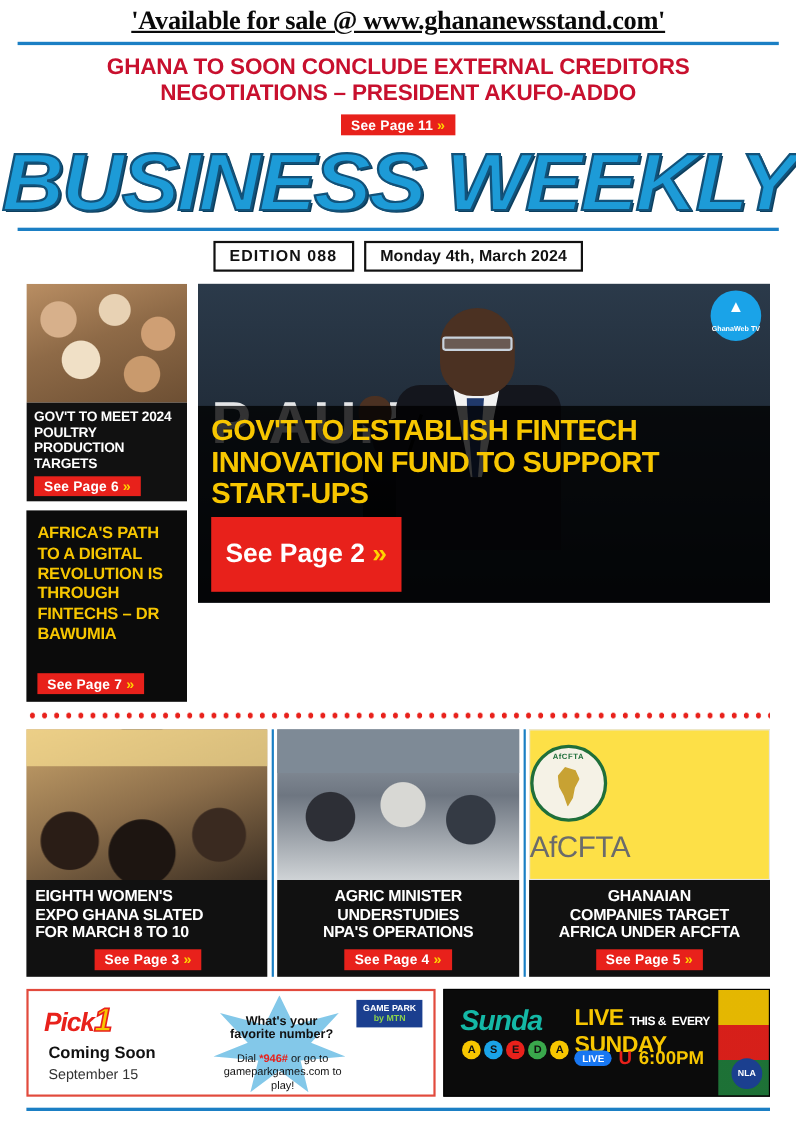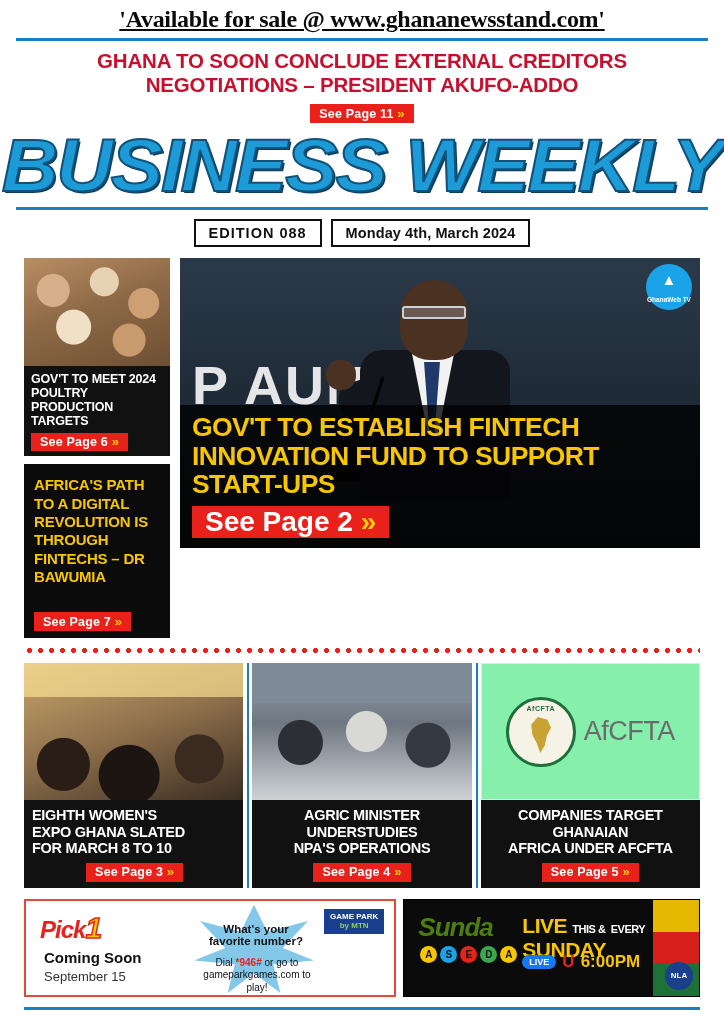--- a/index.html
+++ b/index.html
@@ -268,22 +268,22 @@
     font-weight: bold;
     font-size: 26.5px;
     line-height: 1.08;
     letter-spacing: -0.6px;
   }
   .hero-caption .sp-big {
     display: inline-block;
     background: #e8211b;
     color: #ffffff;
     font-weight: bold;
-    font-size: 28px;
-    padding: 0 13px;
+    font-size: 24px;
+    padding: 20px 13px;
     margin-top: 7px;
   }
   .hero-caption .sp-big .chev { color: #ffd400; }
 
   
   .dotted {
     margin: 9px 24px 0 24px;
     height: 7px;
     background-image: radial-gradient(circle, #e8211b 2.3px, transparent 2.6px);
     background-size: 11px 7px;
@@ -308,23 +308,24 @@
   }
   .photo-agric {
     background:
       linear-gradient(180deg, #7e8a96 0 40px, transparent 40px),
       radial-gradient(circle at 22% 58%, #2d2f36 0 22px, transparent 23px),
       radial-gradient(circle at 52% 50%, #d8d8d4 0 20px, transparent 21px),
       radial-gradient(circle at 80% 60%, #343a44 0 22px, transparent 23px),
       linear-gradient(180deg, #9aa3ad 0%, #6e7681 44%, #cfd3d6 100%);
   }
   .photo-afcfta {
-    background: #86efac;
-    display: flex; align-items: center; justify-content: center; gap: 8px;
+    background: #fde047;
+    display: flex; align-items: flex-start; justify-content: center; gap: 8px;
     border: 1px solid #e6e6e6;
+    flex-direction: column;
   }
   .afcfta-seal {
     width: 70px; height: 70px; border-radius: 50%;
     background: #f5f2e6;
     border: 3px solid #1f6f3a;
     position: relative;
     display: flex; align-items: center; justify-content: center;
   }
   .afcfta-seal .ring-text {
     position: absolute; top: 5px; left: 0; right: 0;
@@ -429,21 +430,21 @@
   .ad-sunda {
     flex: 1;
     background: #0b0b0b;
     position: relative;
     overflow: hidden;
     border: 1px solid #000;
   }
   .sunda-word {
     position: absolute; left: 14px; top: 12px;
     font-weight: bold; font-style: italic;
-    font-size: 26px; color: #4d7c0f;
+    font-size: 26px; color: #14b8a6;
     letter-spacing: -1px;
   }
   .sunda-dots {
     position: absolute; left: 16px; top: 46px;
     display: flex; gap: 3px;
   }
   .sunda-dots span {
     width: 17px; height: 17px; border-radius: 50%;
     color: #111; font-weight: bold; font-size: 10px;
     display: flex; align-items: center; justify-content: center;
@@ -613,22 +614,22 @@
 
     <div class="col sep">
       <div class="photo photo-afcfta">
         <div class="afcfta-seal">
           <div class="ring-text">AfCFTA</div>
           <div class="africa"></div>
         </div>
         <div class="afcfta-word">AfCFTA</div>
       </div>
       <div class="cap center">
+        <div>GHANAIAN</div>
         <div>COMPANIES TARGET</div>
-        <div>GHANAIAN</div>
         <div>AFRICA UNDER AFCFTA</div>
         <div class="sp-wrap">
           <span class="seepage">
             <span>See Page 5</span>
             <span class="chev">»</span>
           </span>
         </div>
       </div>
     </div>
   </div>

